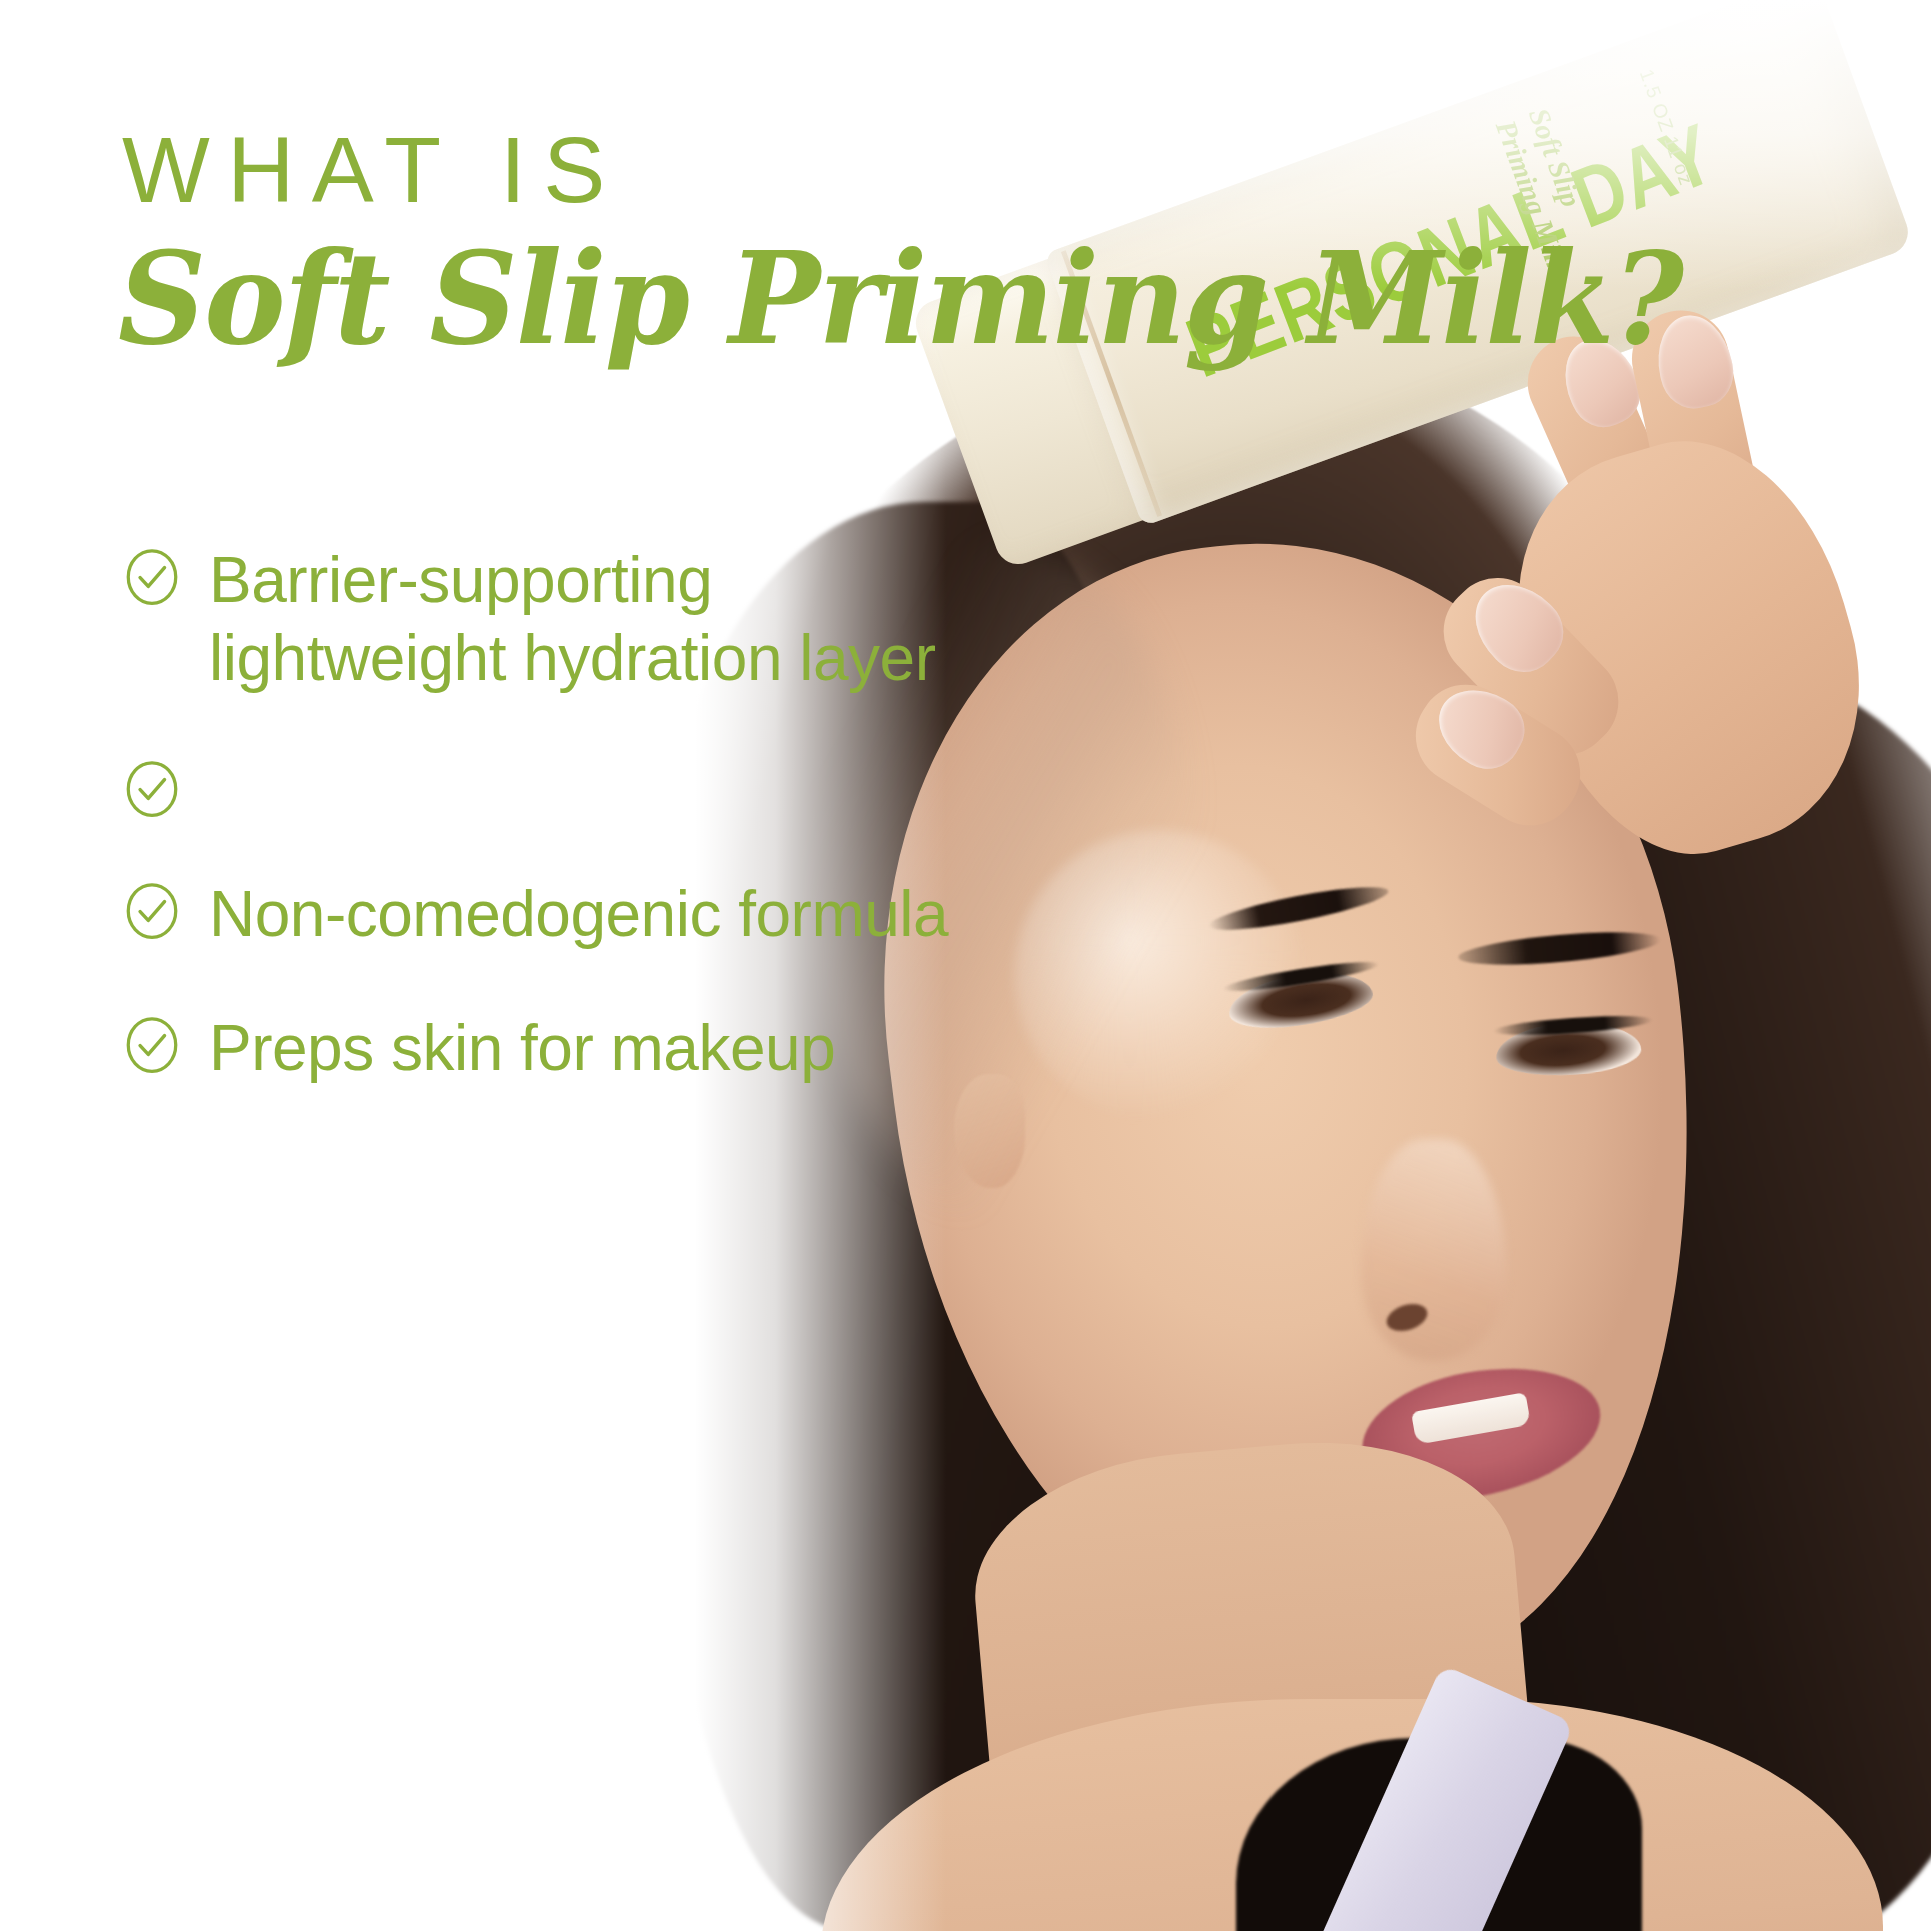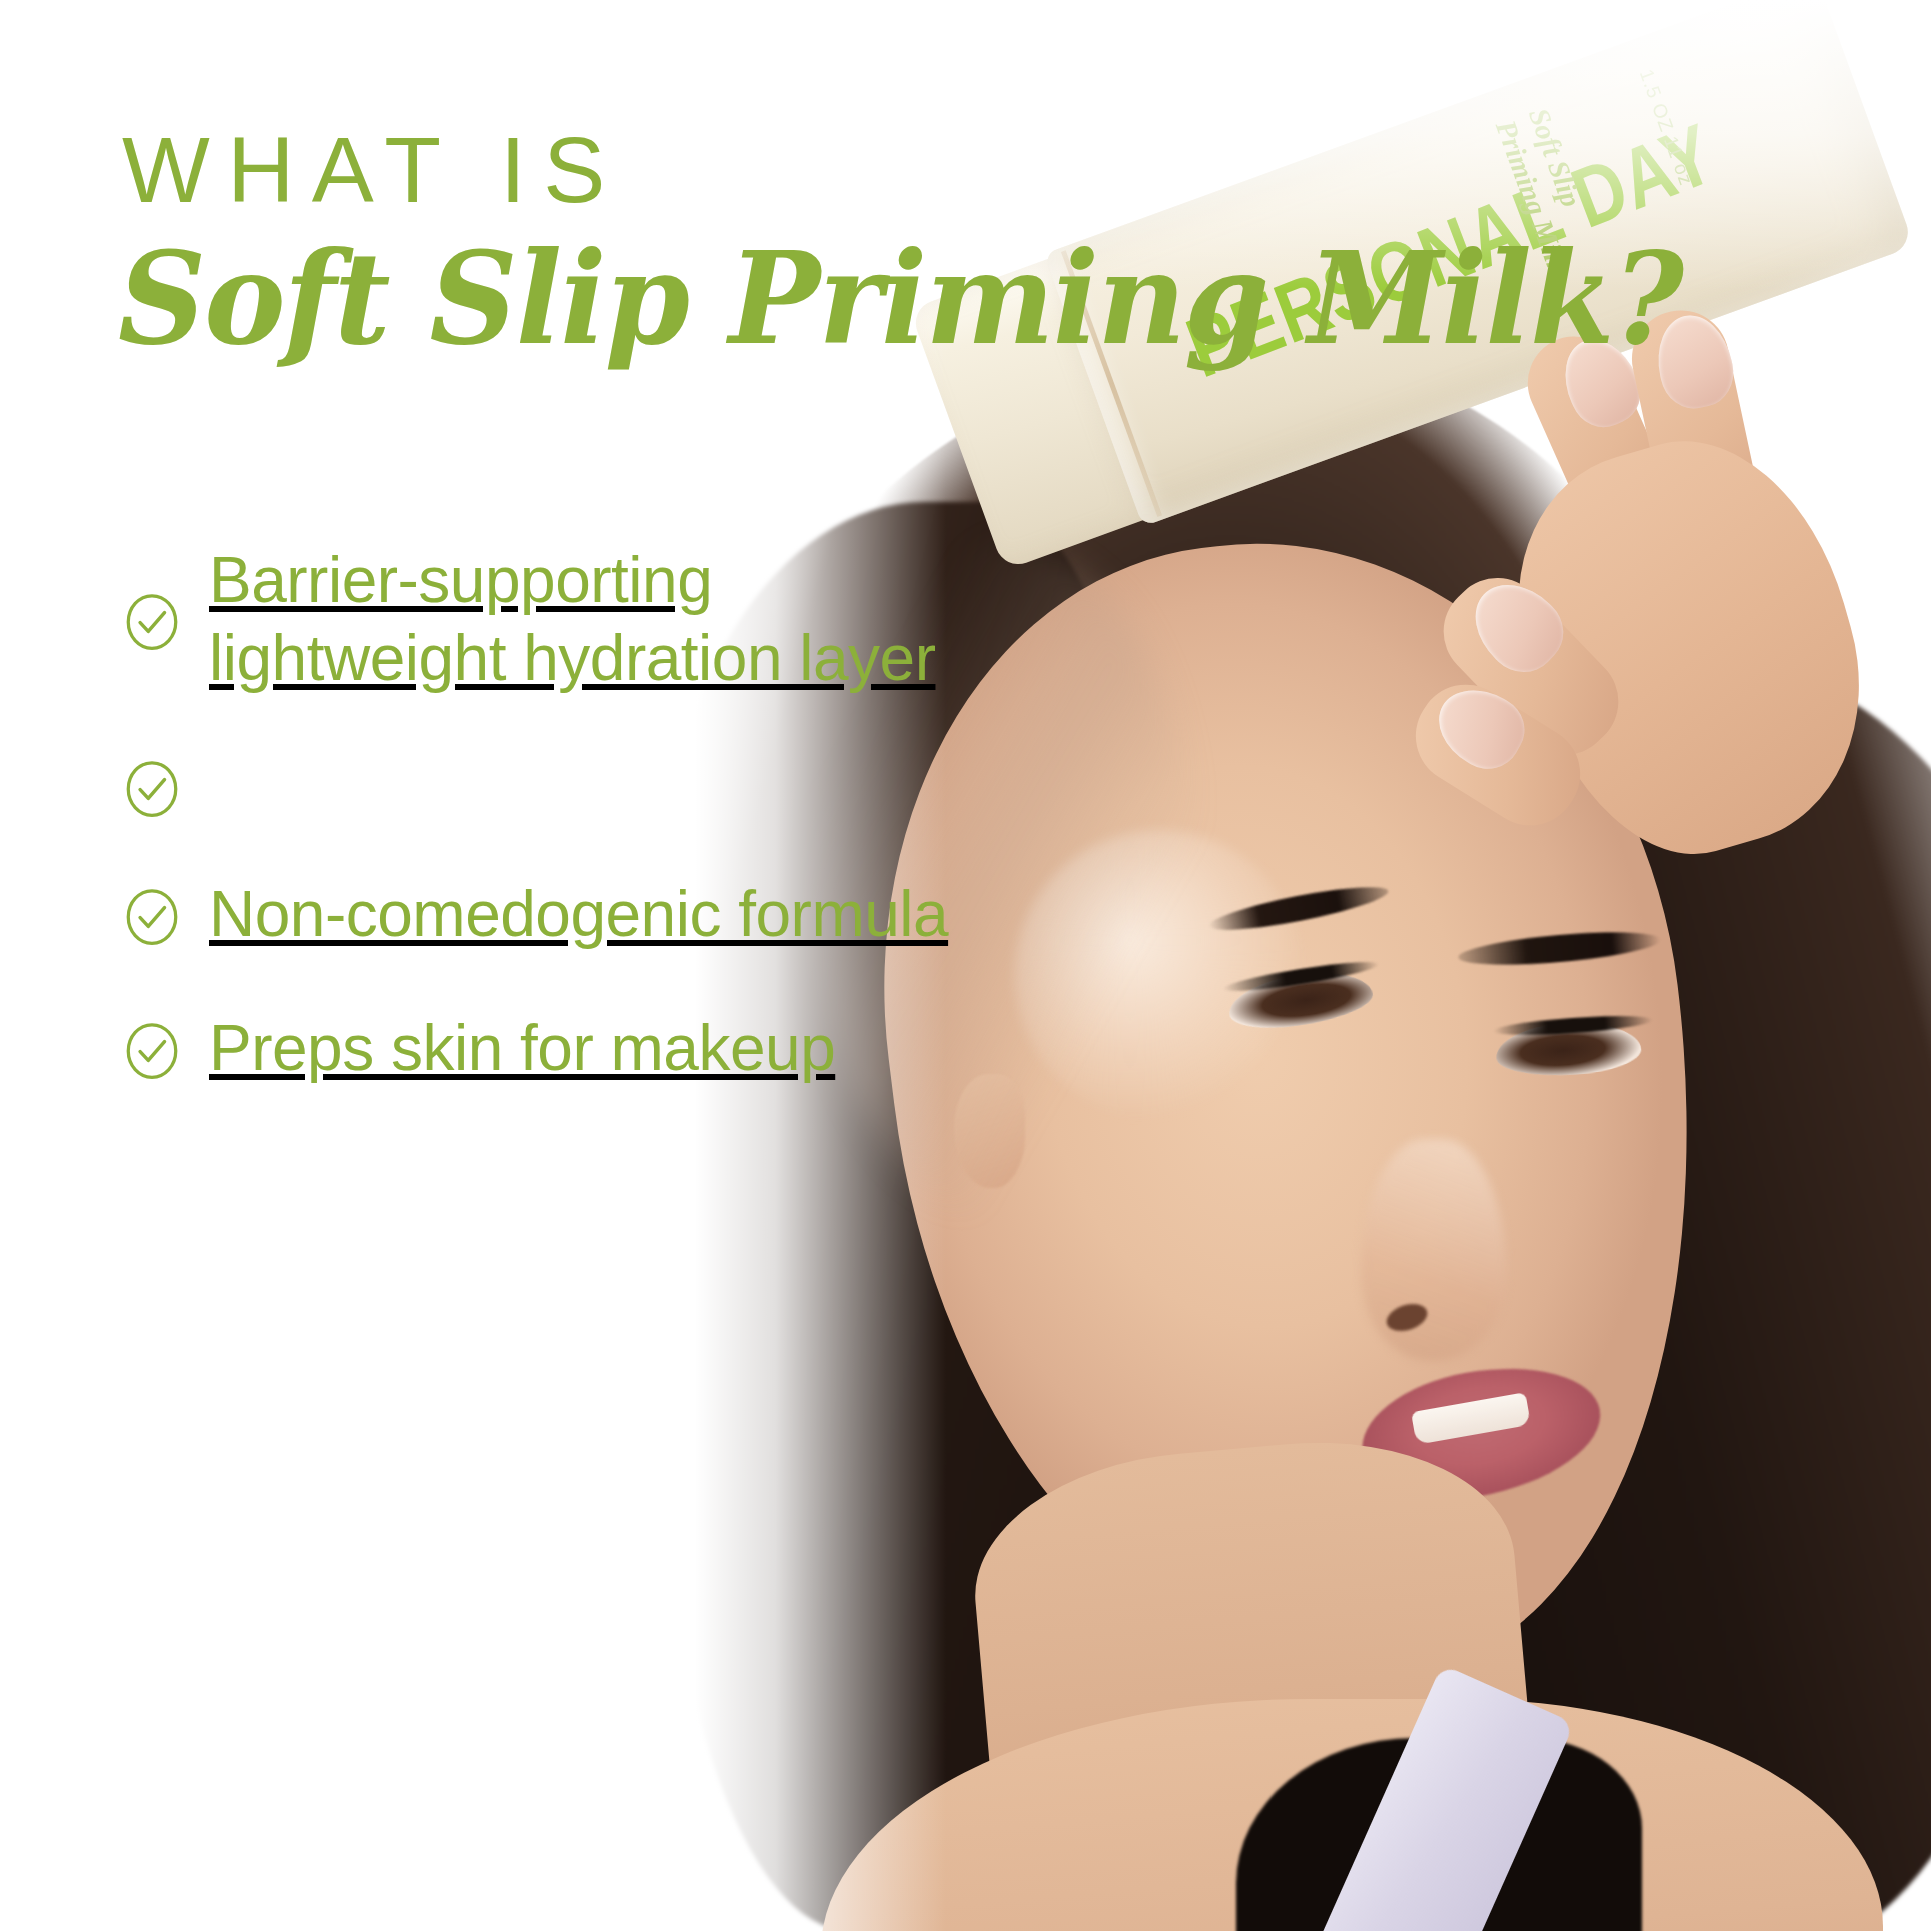--- a/index.html
+++ b/index.html
@@ -61,23 +61,22 @@
   
   .bullets {
     position:absolute;
     left:97px;
     top:541px;
     width:830px;
   }
 
   .bullet {
     display:flex;
-    align-items:center;
+    align-items:flex-start;
     margin-bottom:56px;
-    text-decoration:underline;
   }
   .bullet:last-child { margin-bottom:0; }
 
   .check-icon {
     flex:0 0 auto;
     width:60px;
     height:60px;
     margin-right:27px;
     margin-top:5.8px;
   }

